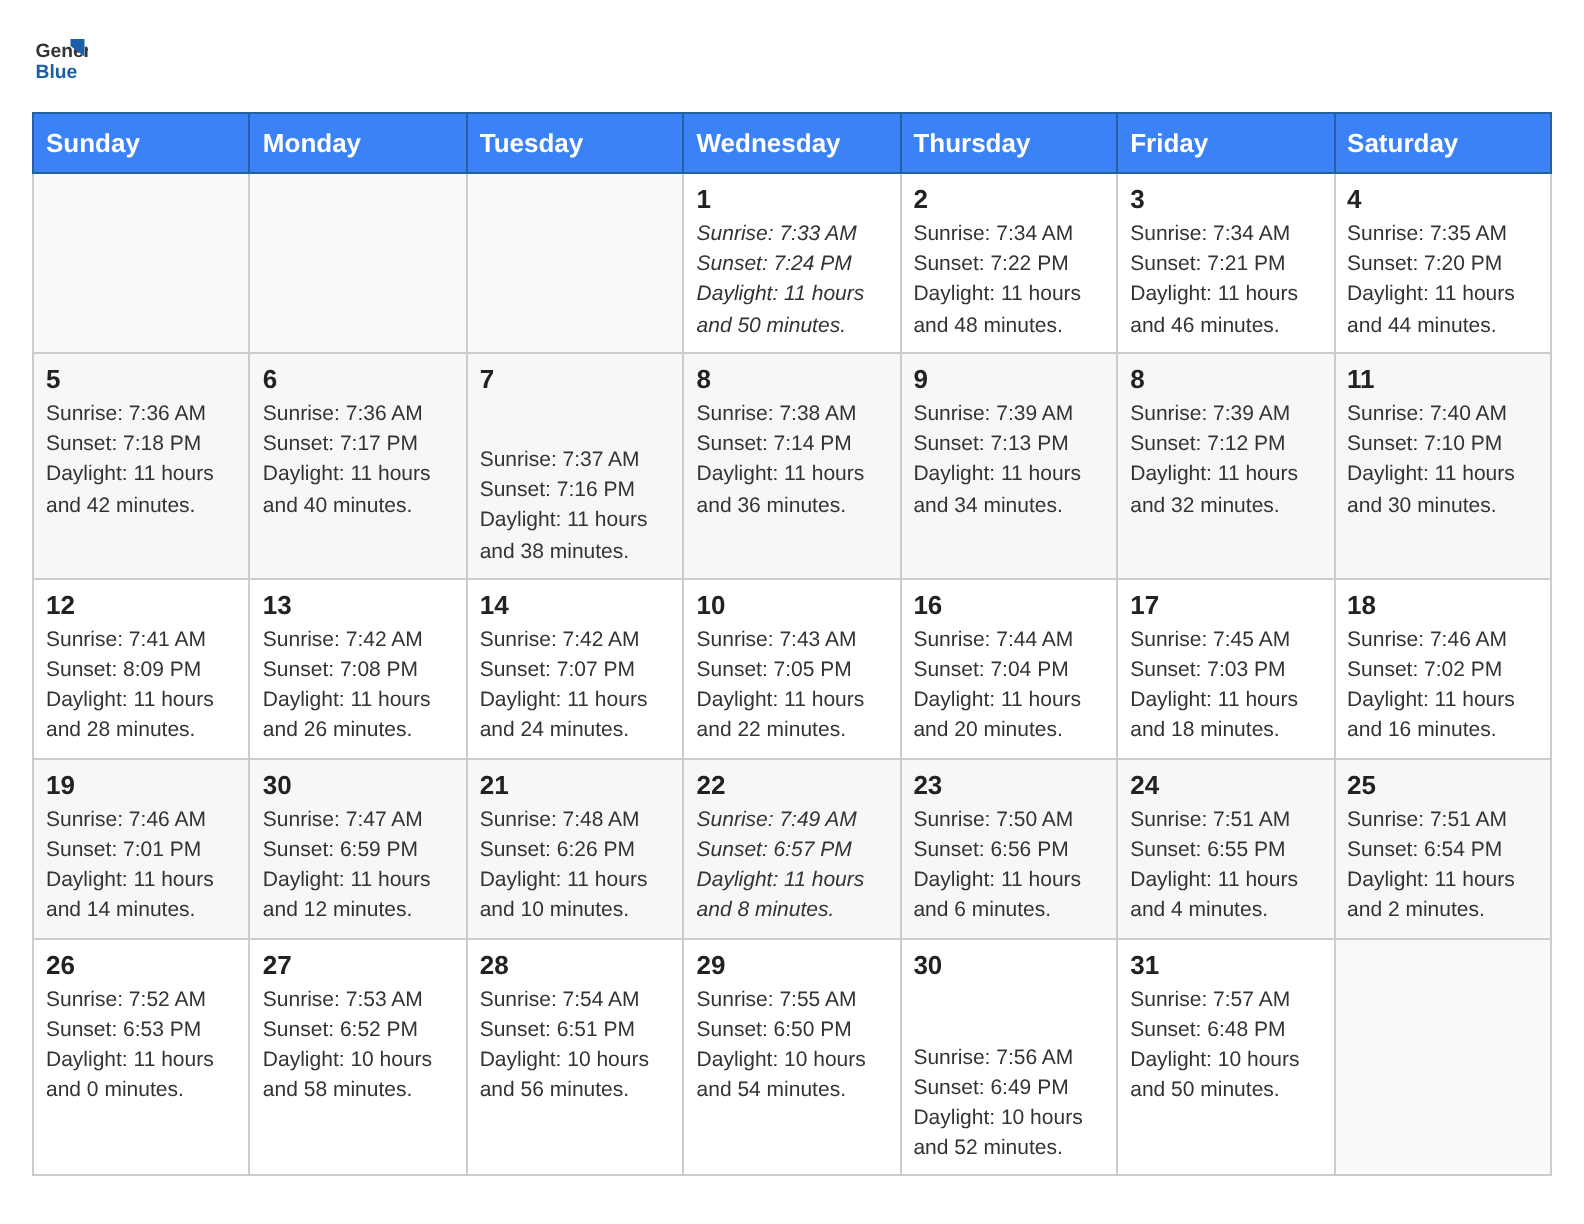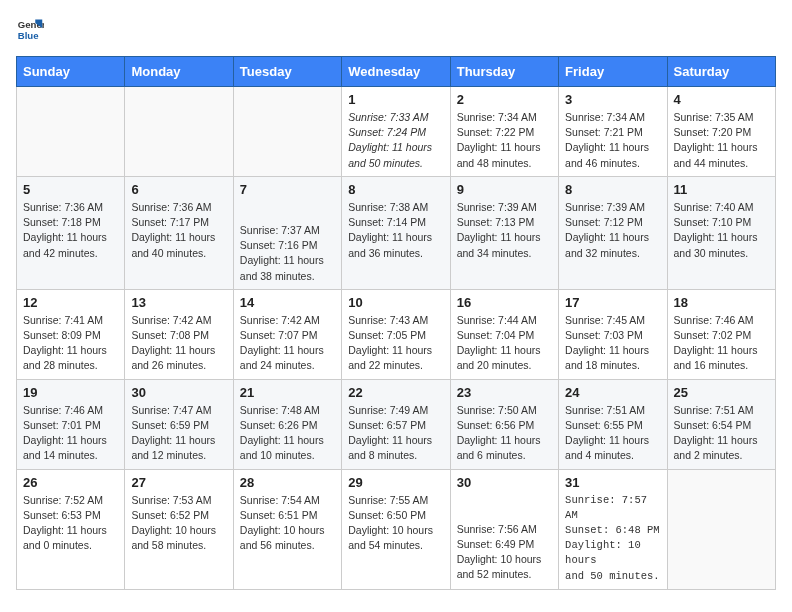--- a/index.html
+++ b/index.html
@@ -279,21 +279,21 @@
         </td>
         <td>
           <span class="day-number">21</span>
           <div class="day-info" style="white-space: pre-line;">Sunrise: 7:48 AM
 Sunset: 6:26 PM
 Daylight: 11 hours
 and 10 minutes.</div>
         </td>
         <td>
           <span class="day-number">22</span>
-          <div class="day-info" style="white-space: pre-line;">Sunrise: 7:49 AM
+          <div class="day-info" style="white-space: pre-line; font-style: italic;">Sunrise: 7:49 AM
 Sunset: 6:57 PM
 Daylight: 11 hours
 and 8 minutes.</div>
         </td>
         <td>
           <span class="day-number">23</span>
           <div class="day-info" style="white-space: pre-line;">Sunrise: 7:50 AM
 Sunset: 6:56 PM
 Daylight: 11 hours
 and 6 minutes.</div>
@@ -344,21 +344,21 @@
         </td>
         <td>
           <span class="day-number">30</span>
           <div class="day-info" style="white-space: pre-line; margin-top: 32px;">Sunrise: 7:56 AM
 Sunset: 6:49 PM
 Daylight: 10 hours
 and 52 minutes.</div>
         </td>
         <td>
           <span class="day-number">31</span>
-          <div class="day-info" style="white-space: pre-line; font-family: Liberation Mono, monospace;">Sunrise: 7:57 AM
+          <div class="day-info" style="white-space: pre-line;">Sunrise: 7:57 AM
 Sunset: 6:48 PM
 Daylight: 10 hours
 and 50 minutes.</div>
         </td>
         <td class="empty-cell"></td>
       </tr>
     </tbody>
 </table>
 
 </body></html>

